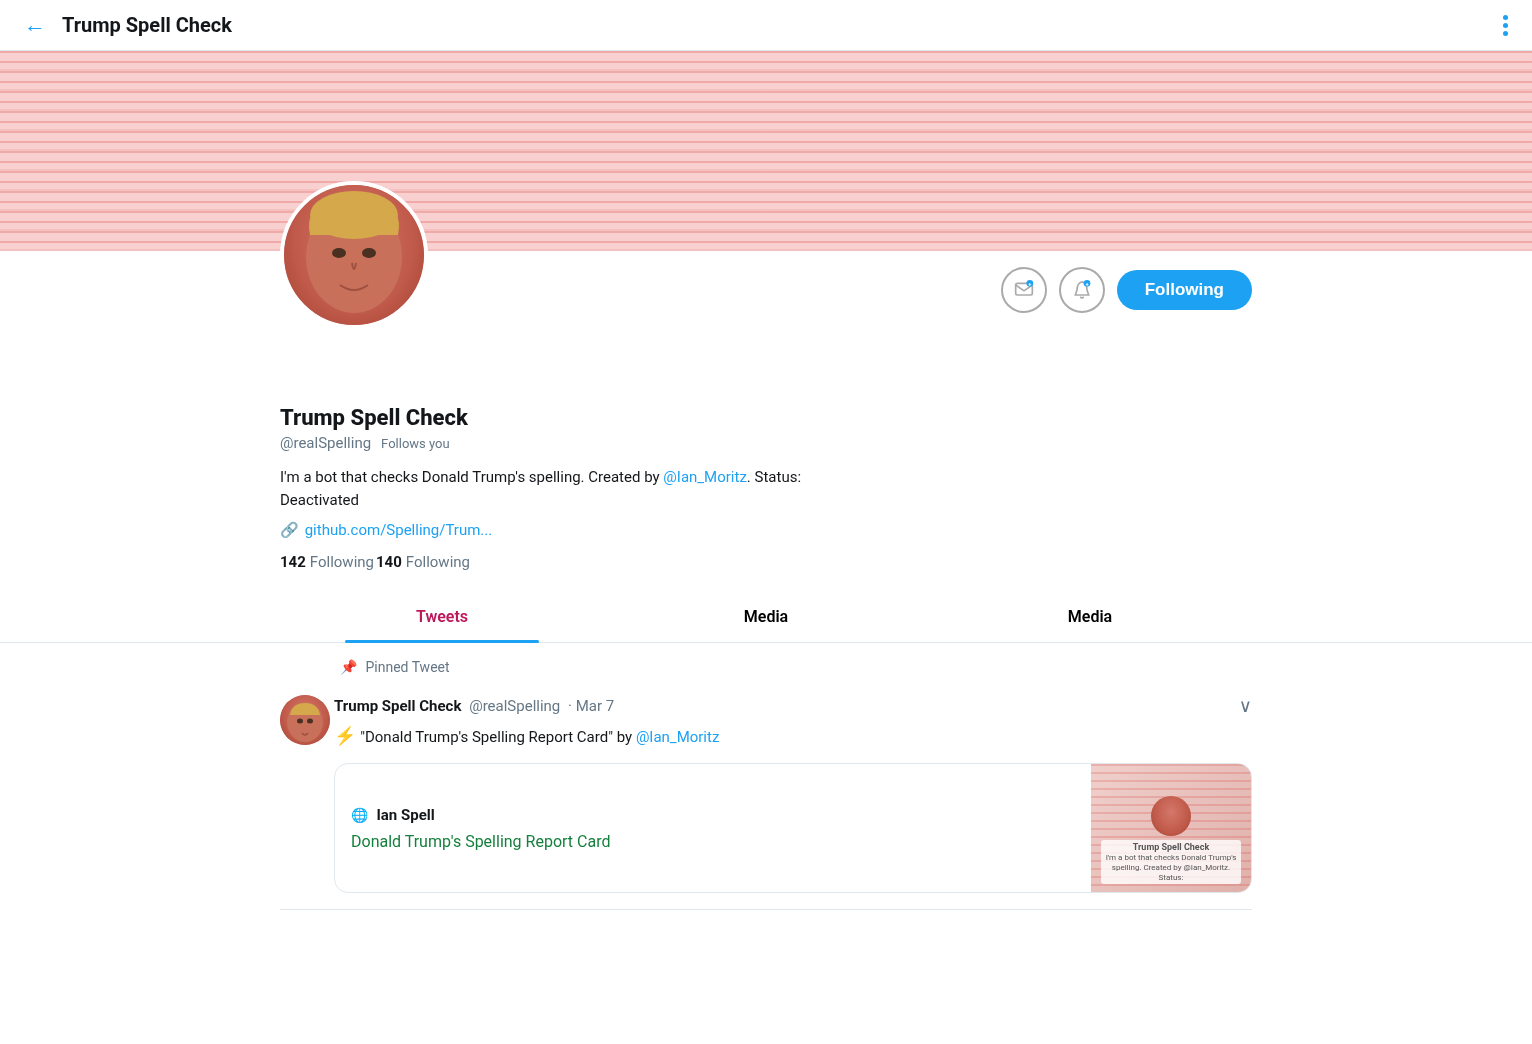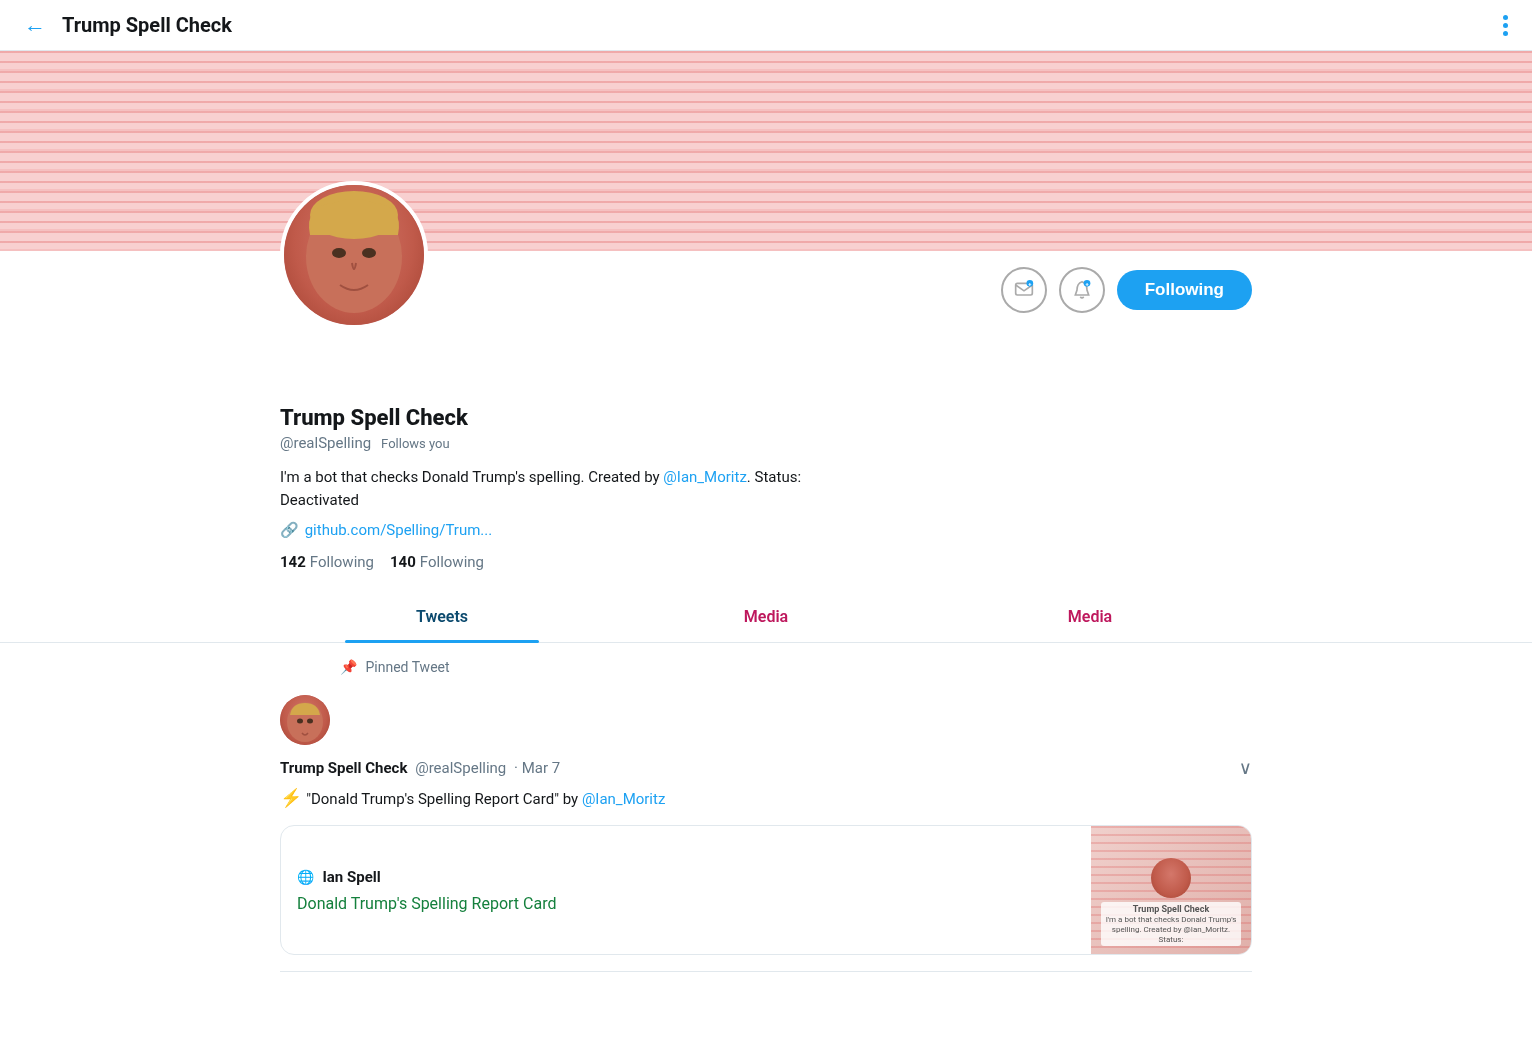--- a/index.html
+++ b/index.html
@@ -188,21 +188,21 @@
       display: flex;
       align-items: center;
       gap: 6px;
       margin-top: 10px;
       font-size: 15px;
       color: #1da1f2;
     }
 
     .profile-stats {
       display: flex;
-      gap: 16px;
+      gap: 2px;
       margin-top: 14px;
       font-size: 15px;
     }
 
     .stat {
       display: flex;
       gap: 4px;
     }
 
     .stat-count {
@@ -221,27 +221,27 @@
       margin-top: 20px;
       padding: 0 280px;
     }
 
     .tab {
       flex: 1;
       text-align: center;
       padding: 16px 0;
       font-size: 16px;
       font-weight: 600;
-      color: #be185d;
+      color: #000000;
       cursor: pointer;
       position: relative;
     }
 
     .tab.active {
-      color: #0c4a6e;
+      color: #be185d;
     }
 
     .tab.active::after {
       content: '';
       position: absolute;
       bottom: -1px;
       left: 20%;
       right: 20%;
       height: 3px;
       background: #1da1f2;
@@ -262,24 +262,23 @@
       color: #657786;
     }
 
     .pin-icon {
       font-size: 14px;
       color: #657786;
     }
 
     .tweet-item {
       display: flex;
-      gap: 12px;
+      gap: 4px;
       padding: 12px 0 16px 0;
       border-bottom: 1px solid #e1e8ed;
-      flex-direction: column;
     }
 
     .tweet-avatar {
       width: 50px;
       height: 50px;
       border-radius: 50%;
       background: #c0605a;
       flex-shrink: 0;
       overflow: hidden;
     }

